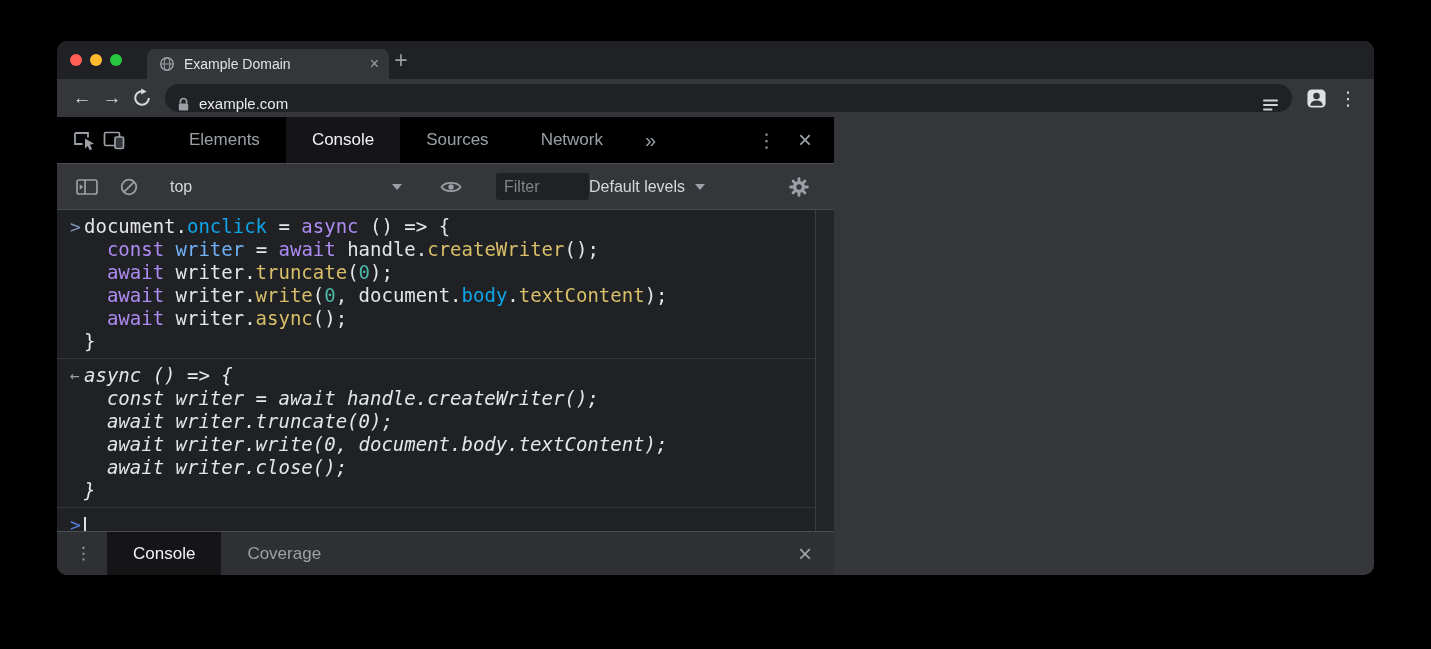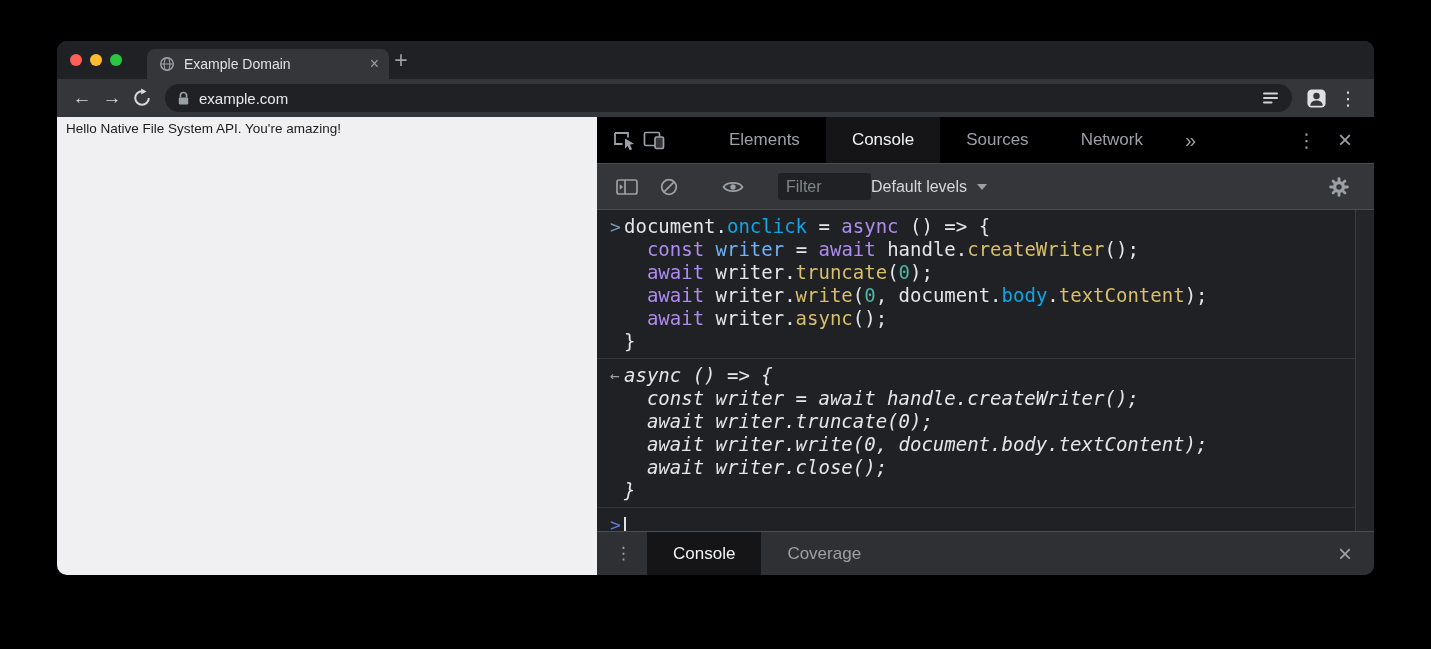--- a/index.html
+++ b/index.html
@@ -19,21 +19,21 @@
   .tab-title { flex:1; color:#dfe1e5; font-size:14px; white-space:nowrap; overflow:hidden; }
   .tab-close { color:#9aa0a6; font-size:16px; line-height:1; cursor:default; }
   .newtab { position:absolute; left:330px; top:5px; width:28px; height:28px; color:#9aa0a6;
             font-size:23px; font-weight:300; display:flex; align-items:center; justify-content:center; }
 
   
   .toolbar { height:38px; background:#35363a; display:flex; align-items:center; padding:0 10px; }
   .navbtn { width:30px; height:30px; display:flex; align-items:center; justify-content:center;
             color:#d6d9dd; font-size:19px; }
   .omnibox { flex:1; height:28px; margin:0 8px; background:#202124; border-radius:14px;
-             display:flex; align-items:center; padding:0 12px; gap:9px; }
+             display:flex; align-items:flex-end; padding:0 12px; gap:9px; }
   .url { color:#e8eaed; font-size:15px; flex:1; }
   .chromebtn { width:32px; height:30px; display:flex; align-items:center; justify-content:center; }
   .menu-dots { color:#d6d9dd; font-size:19px; }
 
   
   .content { display:flex; height:458px; }
   .page { width:540px; height:100%; background:#f0f0f2; padding:4px 10px 0 9px; }
   .page-text { color:#1c1c1c; font-size:13.5px; }
 
   
@@ -148,23 +148,20 @@
         <svg width="21" height="21" viewBox="0 0 22 22">
           <rect x="1.5" y="1.5" width="19" height="19" rx="4.5" fill="#dde1e5"></rect>
           <circle cx="11" cy="8.4" r="3.4" fill="#35363a"></circle>
           <path d="M4.5 18.7 c0-3.7 3-5.5 6.5-5.5 s6.5 1.8 6.5 5.5 z" fill="#35363a"></path>
         </svg>
       </div>
       <div class="chromebtn menu-dots">⋮</div>
     </div>
 
     <div class="content">
-      <div class="page">
-        <div class="page-text">Hello Native File System API. You're amazing!</div>
-      </div>
 
       <div class="devtools">
 
         <div class="dt-toolbar">
           <div class="icon-btn">
             <svg width="26" height="22" viewBox="0 0 26 22">
               <path d="M4 4 h13 v4.5 M4 4 v11 h7.5" fill="none" stroke="#9aa0a6" stroke-width="1.8"></path>
               <path d="M14 9.5 l9 5.2 -4 1.1 2.1 4.4 -2.4 1.1 -2.1-4.4 -2.6 2.8 z" fill="#9aa0a6"></path>
             </svg>
           </div>
@@ -193,20 +190,24 @@
               <rect x="2" y="2" width="20" height="14" rx="2" fill="none" stroke="#9aa0a6" stroke-width="1.7"></rect>
               <line x1="10" y1="2" x2="10" y2="16" stroke="#9aa0a6" stroke-width="1.7"></line>
               <path d="M4.7 6.3 l3.5 2.7 -3.5 2.7 z" fill="#9aa0a6"></path>
             </svg>
           </div>
           <div class="icon-btn" style="margin-left:12px;">
             <svg width="20" height="20" viewBox="0 0 20 20">
               <circle cx="10" cy="10" r="7.3" fill="none" stroke="#9aa0a6" stroke-width="1.8"></circle>
               <line x1="4.9" y1="15.1" x2="15.1" y2="4.9" stroke="#9aa0a6" stroke-width="1.8"></line>
             </svg>
+          </div>
+          <div class="context-selector">
+            <span>top</span>
+            <span class="tri-down"></span>
           </div>
           <div class="eye-wrap icon-btn">
             <svg width="22" height="14" viewBox="0 0 22 14">
               <path d="M1.5 7 C5 1.6 17 1.6 20.5 7 C17 12.4 5 12.4 1.5 7 Z" fill="none" stroke="#9aa0a6" stroke-width="1.7"></path>
               <circle cx="11" cy="7" r="2.7" fill="#9aa0a6"></circle>
             </svg>
           </div>
           <input class="filter-input" placeholder="Filter" style="">
           <div class="levels">
             <span>Default levels</span>

